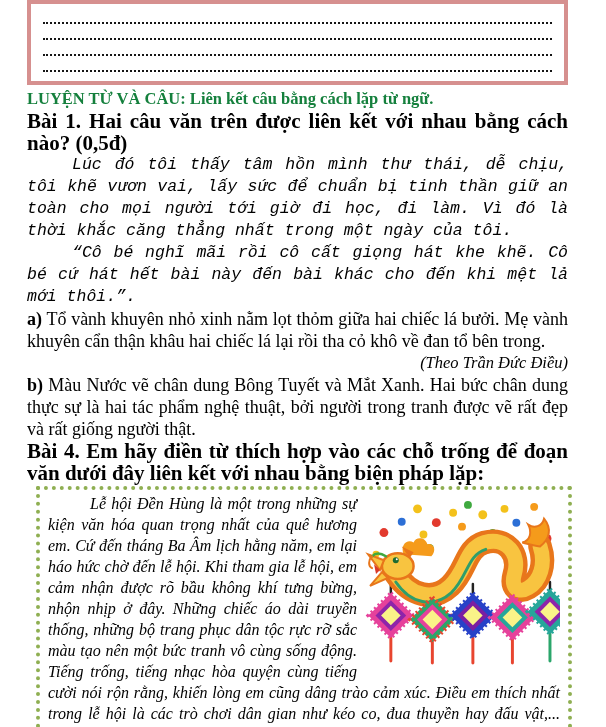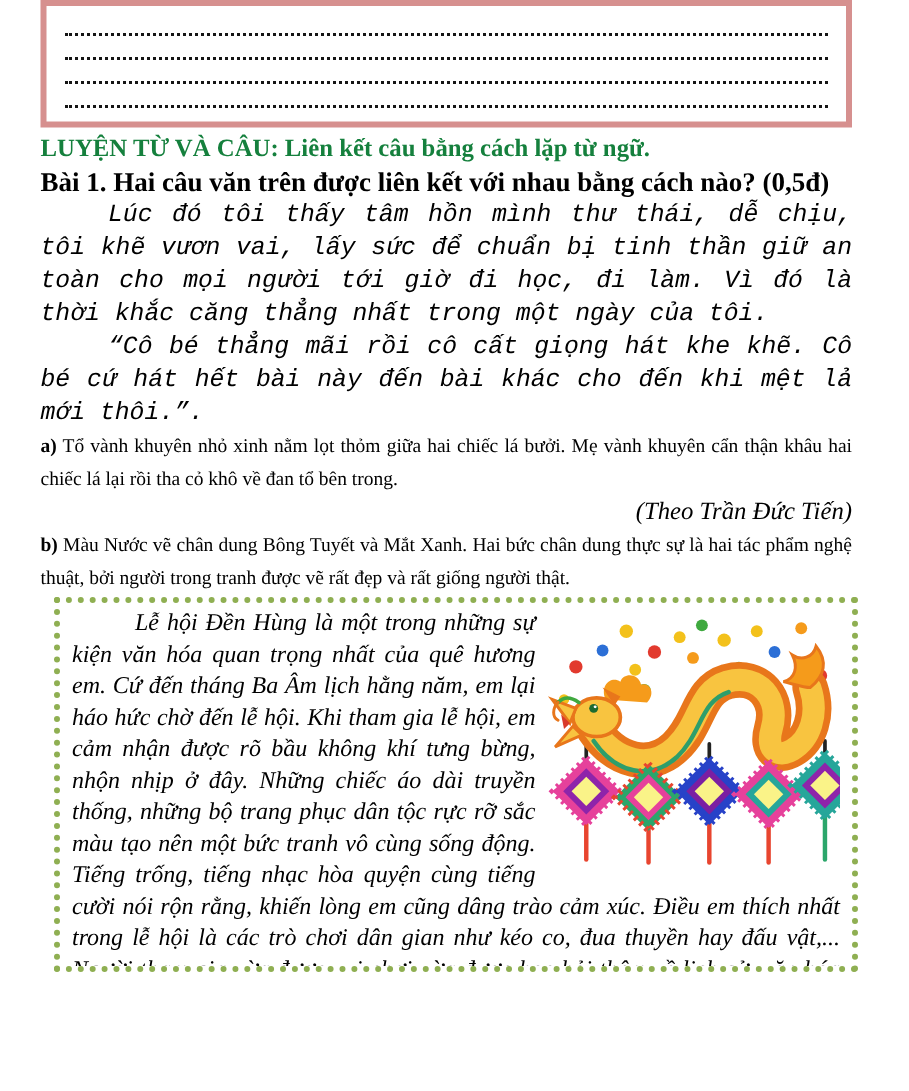--- a/index.html
+++ b/index.html
@@ -30,35 +30,35 @@
   
   .blue-heading {
     color: #15803d;
     font-weight: bold;
     font-size: 16.5px;
     line-height: 22px;
     margin-top: 3px;
   }
   .ex-title {
     font-weight: bold;
-    font-size: 18px;
+    font-size: 21px;
     line-height: 22px;
     text-align: justify;
   }
   .passage {
     font-style: italic;
     font-size: 16.5px;
     line-height: 22px;
     text-align: justify;
     text-indent: 45px;
     margin: 0;
     font-family: Liberation Mono, monospace;
   }
   .plain-par {
-    font-size: 13px;
+    font-size: 18px;
     line-height: 22px;
     text-align: justify;
     margin: 0;
   }
   .item-label { font-weight: bold; }
   .attribution {
     font-style: italic;
     font-size: 16.5px;
     line-height: 22px;
     text-align: right;
@@ -101,26 +101,27 @@
     <div class="answer-line"></div>
     <div class="answer-line"></div>
     <div class="answer-line"></div>
   </div>
 
   <div class="blue-heading">LUYỆN TỪ VÀ CÂU: Liên kết câu bằng cách lặp từ ngữ.</div>
 
   <div class="ex-title">Bài 1. Hai câu văn trên được liên kết với nhau bằng cách nào? (0,5đ)</div>
   <p class="passage">Lúc đó tôi thấy tâm hồn mình thư thái, dễ chịu, tôi khẽ vươn vai, lấy sức để chuẩn bị tinh thần giữ an toàn cho mọi người tới giờ đi học, đi làm. Vì đó là thời khắc căng thẳng nhất trong một ngày của tôi.</p>
 
-  <p class="passage">“Cô bé thẳng mãi rồi cô cất giọng hát khe khẽ. Cô bé cứ hát hết bài này đến bài khác cho đến khi mệt lả mới thôi.”.</p>
+  <p class="passage">“Cô bé nghĩ mãi rồi cô cất giọng hát khe khẽ. Cô bé cứ hát hết bài này đến bài khác cho đến khi mệt lả mới thôi.”.</p>
 
   <p class="plain-par"><span class="item-label">a)</span> <span>Tổ vành khuyên nhỏ xinh nằm lọt thỏm giữa hai chiếc lá bưởi. Mẹ vành khuyên cẩn thận khâu hai chiếc lá lại rồi tha cỏ khô về đan tổ bên trong.</span></p>
-  <p class="attribution">(Theo Trần Đức Tiến)</p>
+  <p class="attribution">(Theo Trần Đức Điều)</p>
   <p class="plain-par"><span class="item-label">b)</span> <span>Màu Nước vẽ chân dung Bông Tuyết và Mắt Xanh. Hai bức chân dung thực sự là hai tác phẩm nghệ thuật, bởi người trong tranh được vẽ rất đẹp và rất giống người thật.</span></p>
 
+  <div class="ex-title">Bài 4. Em hãy điền từ thích hợp vào các chỗ trống để đoạn văn dưới đây liên kết với nhau bằng biện pháp lặp:</div>
 
   <div class="festival-box">
     <div class="festival-image">
       <svg viewBox="0 0 195 172" xmlns="http://www.w3.org/2000/svg">
 
         <g>
           <circle cx="18" cy="38" r="4.5" fill="#E23A2E"></circle>
           <circle cx="36" cy="27" r="4" fill="#2C6FD6"></circle>
           <circle cx="52" cy="14" r="4.5" fill="#F3C11B"></circle>
           <circle cx="58" cy="40" r="4" fill="#F3C11B"></circle>

